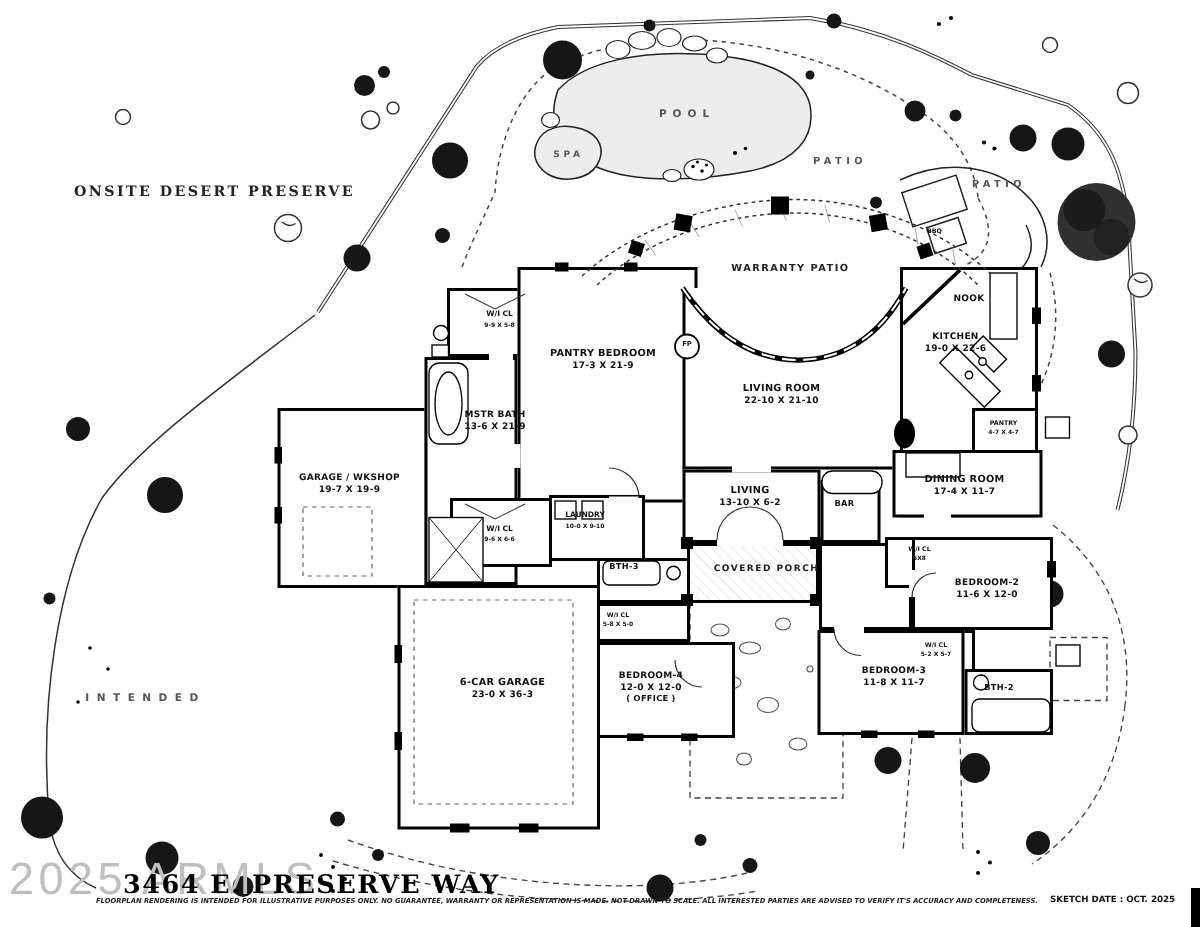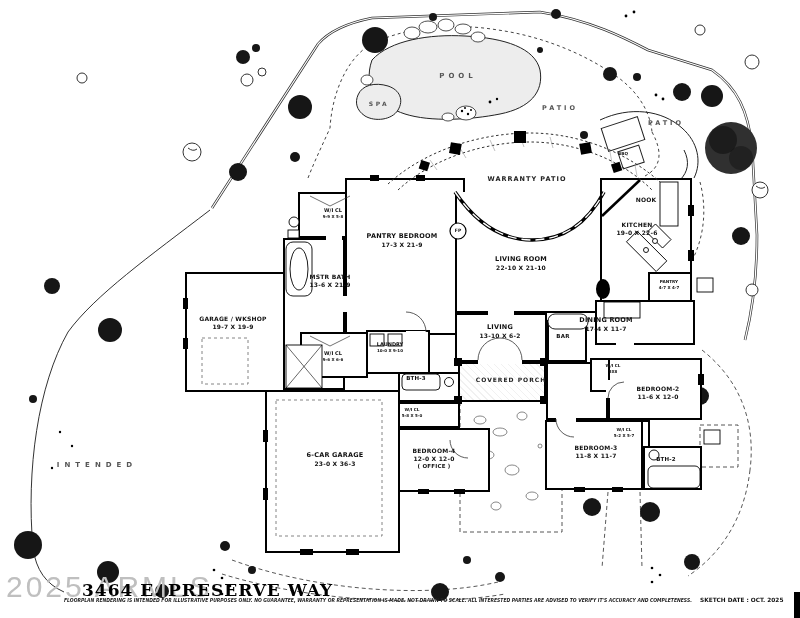--- a/index.html
+++ b/index.html
@@ -304,20 +304,21 @@
       <rect x="418" y="489" width="11" height="5"></rect>
         <rect x="454" y="489" width="11" height="5"></rect>
       <rect x="454" y="358" width="8" height="8"></rect>
         <rect x="540" y="358" width="8" height="8"></rect>
       <rect x="454" y="396" width="8" height="8"></rect>
         <rect x="540" y="396" width="8" height="8"></rect>
       <ellipse cx="603" cy="289" rx="7" ry="10"></ellipse>
     </g>
   </svg>
 
+  <div class="lbl preserve" style="left:143px;top:129px">ONSITE DESERT PRESERVE</div>
   <div class="lbl site" style="left:458px;top:77px">POOL</div>
   <div class="lbl site" style="left:379px;top:104px;font-size:6px;letter-spacing:2.5px">SPA</div>
   <div class="lbl site" style="left:560px;top:108px;font-size:6.5px;letter-spacing:3px">PATIO</div>
   <div class="lbl site" style="left:666px;top:123px;font-size:6.5px;letter-spacing:3px">PATIO</div>
   <div class="lbl tiny" style="left:623px;top:154px">BBQ</div>
   <div class="lbl site2" style="left:527px;top:179px">WARRANTY PATIO</div>
   <div class="lbl site" style="left:97px;top:466px;letter-spacing:5px;font-size:7px">INTENDED</div>
 
   <div class="lbl tiny" style="left:333px;top:213px;font-size:5px">
     <div>W/I CL</div>
@@ -338,21 +339,21 @@
   <div class="lbl tiny" style="left:458px;top:231px;font-size:4.5px;z-index:6">FP</div>
   <div class="lbl" style="left:646px;top:200px;font-size:6px">NOOK</div>
   <div class="lbl" style="left:637px;top:229px;font-size:6px">
     <div>KITCHEN</div>
       <div class="dims">19-0 X 22-6</div>
     </div>
   <div class="lbl tiny" style="left:669px;top:285px">
     <div>PANTRY</div>
       <div class="dims">4-7 X 4-7</div>
     </div>
-  <div class="lbl" style="left:606px;top:324px">
+  <div class="lbl" style="left:643px;top:324px">
     <div>DINING ROOM</div>
       <div class="dims">17-4  X  11-7</div>
     </div>
   <div class="lbl" style="left:500px;top:331px">
     <div>LIVING</div>
       <div class="dims">13-10 X 6-2</div>
     </div>
   <div class="lbl" style="left:563px;top:337px;font-size:5.5px">BAR</div>
   <div class="lbl" style="left:233px;top:323px;font-size:6px">
     <div>GARAGE / WKSHOP</div>

